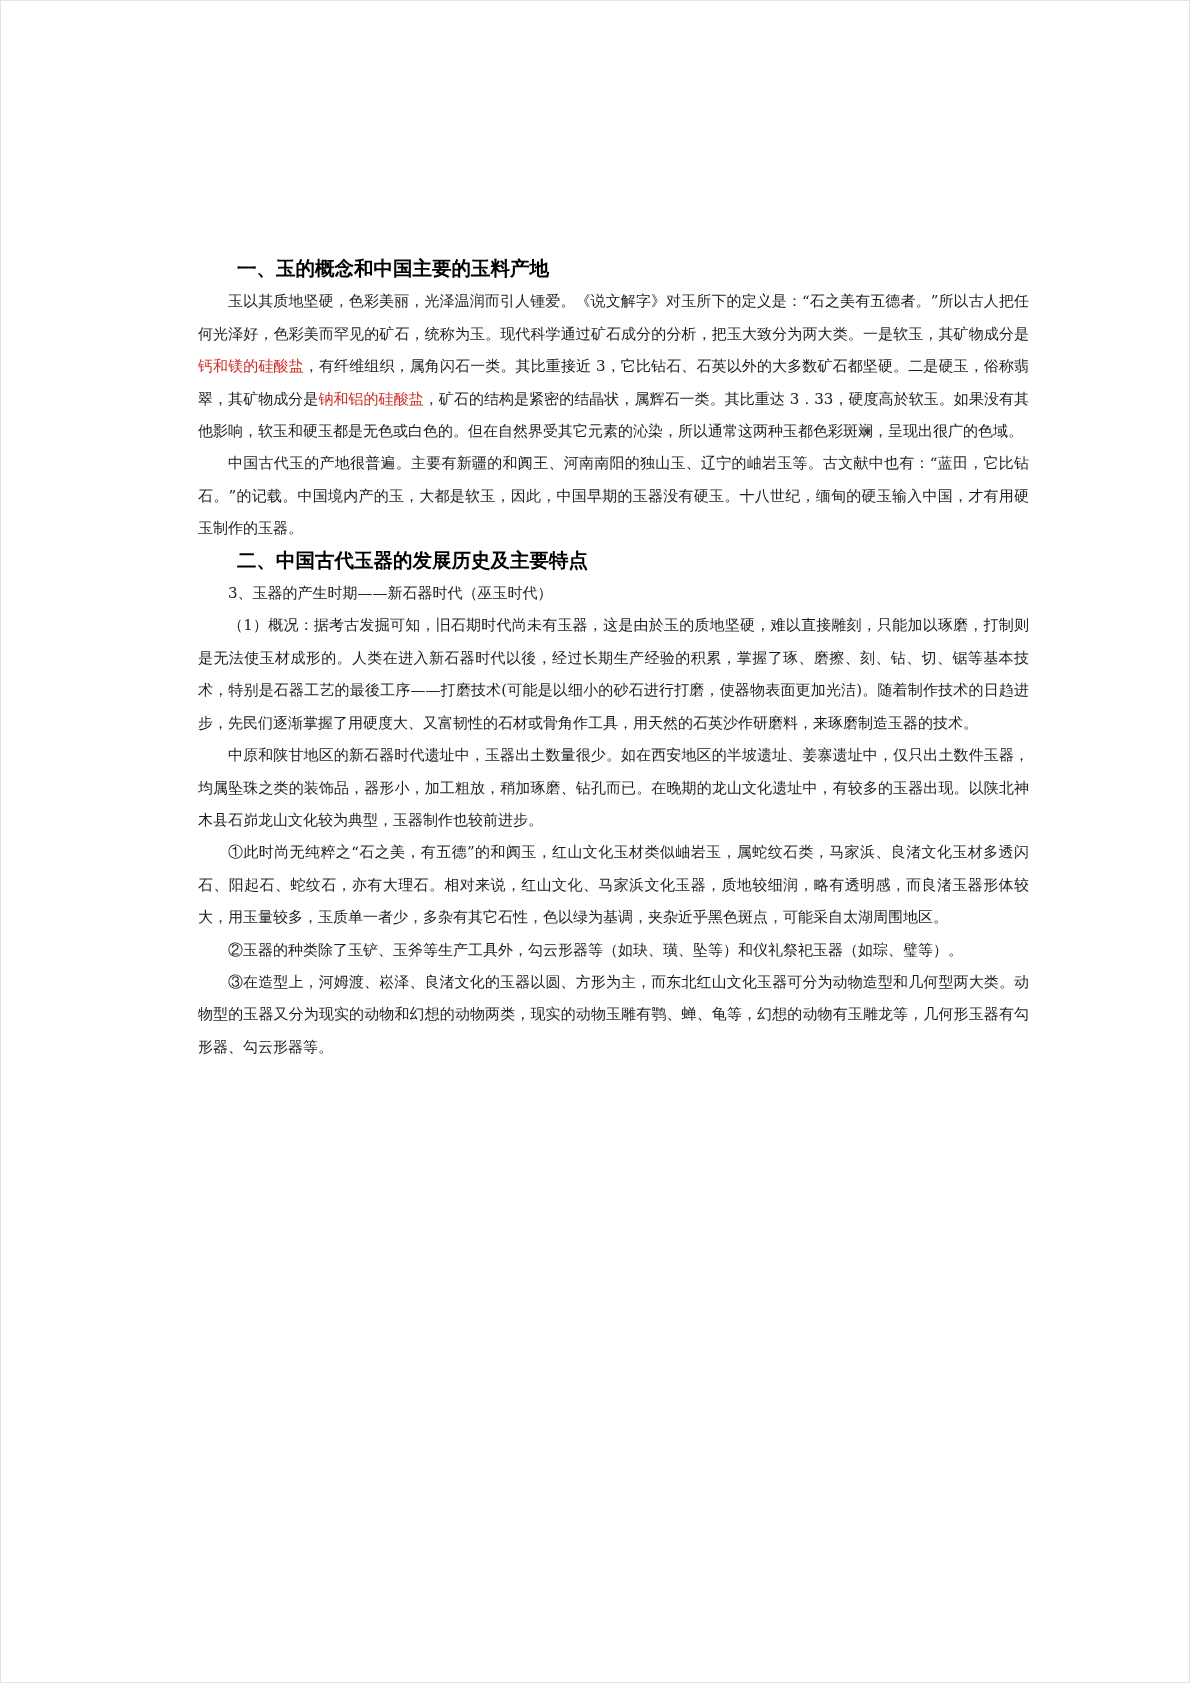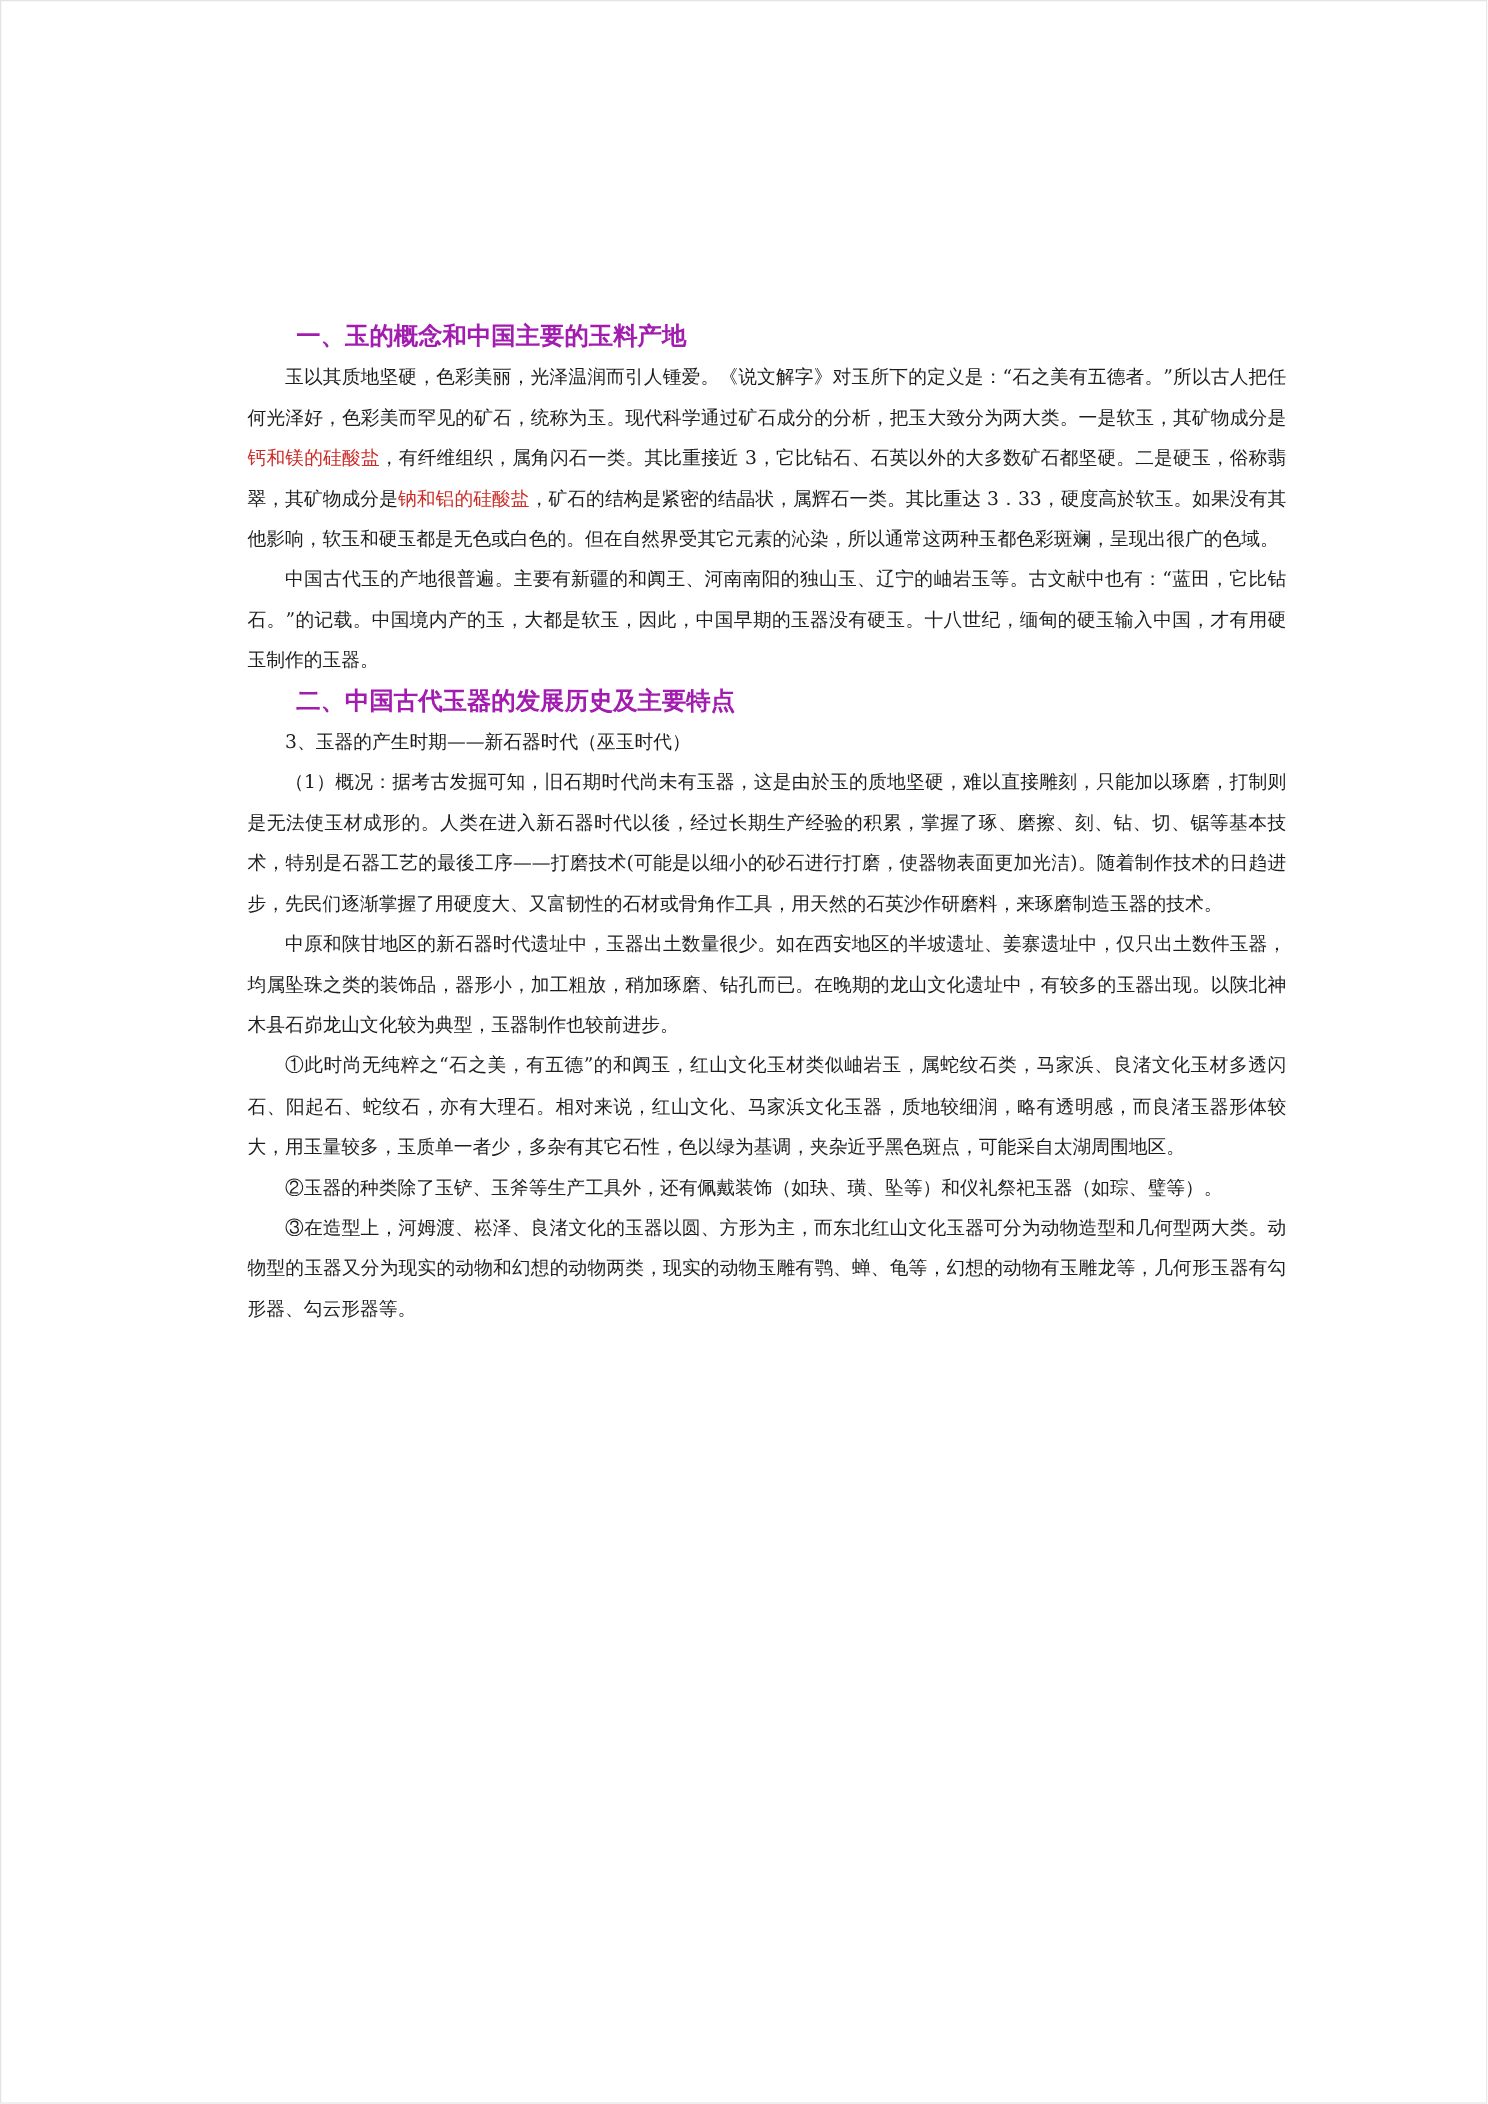--- a/index.html
+++ b/index.html
@@ -38,21 +38,21 @@
   .body-text h3 {
     margin: 0;
     padding: 0;
     text-indent: 2em;
     font-size: 15px;
     font-weight: normal;
   }
   .body-text h2 {
     font-weight: bold;
     font-size: 19.5px;
-    color: #a21caf;
+    color: #000000;
   }
   .red {
     color: #cc2a24;
   }
 </style>
 </head>
 <body>
 
 <div class="page">
 
@@ -70,18 +70,18 @@
     <h3>3、玉器的产生时期——新石器时代（巫玉时代）</h3>
 
     <p>（1）概况：据考古发掘可知，旧石期时代尚未有玉器，这是由於玉的质地坚硬，难以直接雕刻，只能加以琢磨，打制则是无法使玉材成形的。人类在进入新石器时代以後，经过长期生产经验的积累，掌握了琢、磨擦、刻、钻、切、锯等基本技术，特别是石器工艺的最後工序——打磨技术(可能是以细小的砂石进行打磨，使器物表面更加光洁)。随着制作技术的日趋进步，先民们逐渐掌握了用硬度大、又富韧性的石材或骨角作工具，用天然的石英沙作研磨料，来琢磨制造玉器的技术。</p>
 
     <p>中原和陕甘地区的新石器时代遗址中，玉器出土数量很少。如在西安地区的半坡遗址、姜寨遗址中，仅只出土数件玉器，均属坠珠之类的装饰品，器形小，加工粗放，稍加琢磨、钻孔而已。在晚期的龙山文化遗址中，有较多的玉器出现。以陕北神木县石峁龙山文化较为典型，玉器制作也较前进步。</p>
 
 
 
     <p>①此时尚无纯粹之“石之美，有五德”的和阗玉，红山文化玉材类似岫岩玉，属蛇纹石类，马家浜、良渚文化玉材多透闪石、阳起石、蛇纹石，亦有大理石。相对来说，红山文化、马家浜文化玉器，质地较细润，略有透明感，而良渚玉器形体较大，用玉量较多，玉质单一者少，多杂有其它石性，色以绿为基调，夹杂近乎黑色斑点，可能采自太湖周围地区。</p>
 
-    <p>②玉器的种类除了玉铲、玉斧等生产工具外，还有佩戴装饰（如玦、璜、坠等）和仪礼祭祀玉器（如琮、璧等）。</p>
+    <p>②玉器的种类除了玉铲、玉斧等生产工具外，勾云形器等（如玦、璜、坠等）和仪礼祭祀玉器（如琮、璧等）。</p>
 
     <p>③在造型上，河姆渡、崧泽、良渚文化的玉器以圆、方形为主，而东北红山文化玉器可分为动物造型和几何型两大类。动物型的玉器又分为现实的动物和幻想的动物两类，现实的动物玉雕有鹗、蝉、龟等，幻想的动物有玉雕龙等，几何形玉器有勾形器、勾云形器等。</p>
 
   </div>
 </div>
 
 </body></html>

